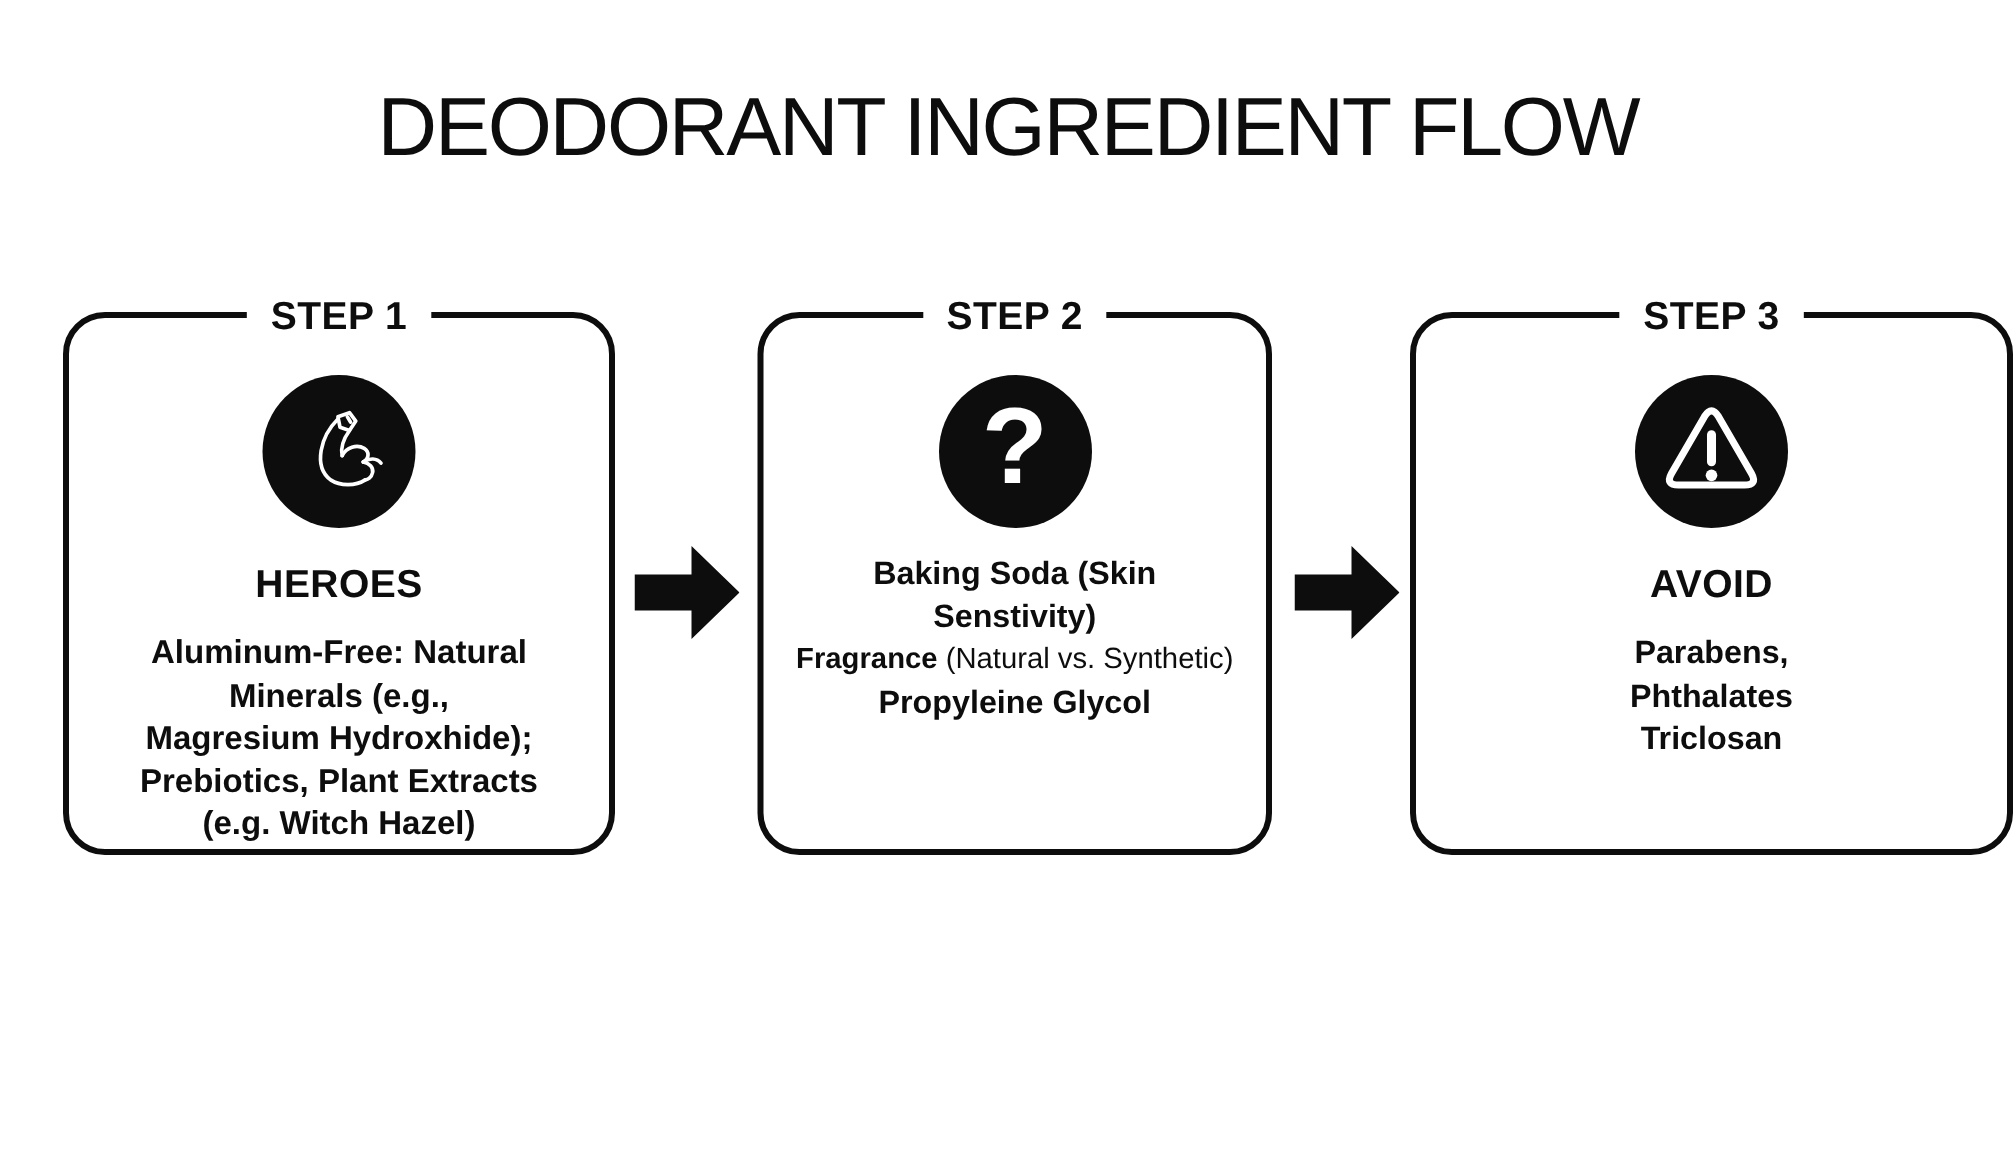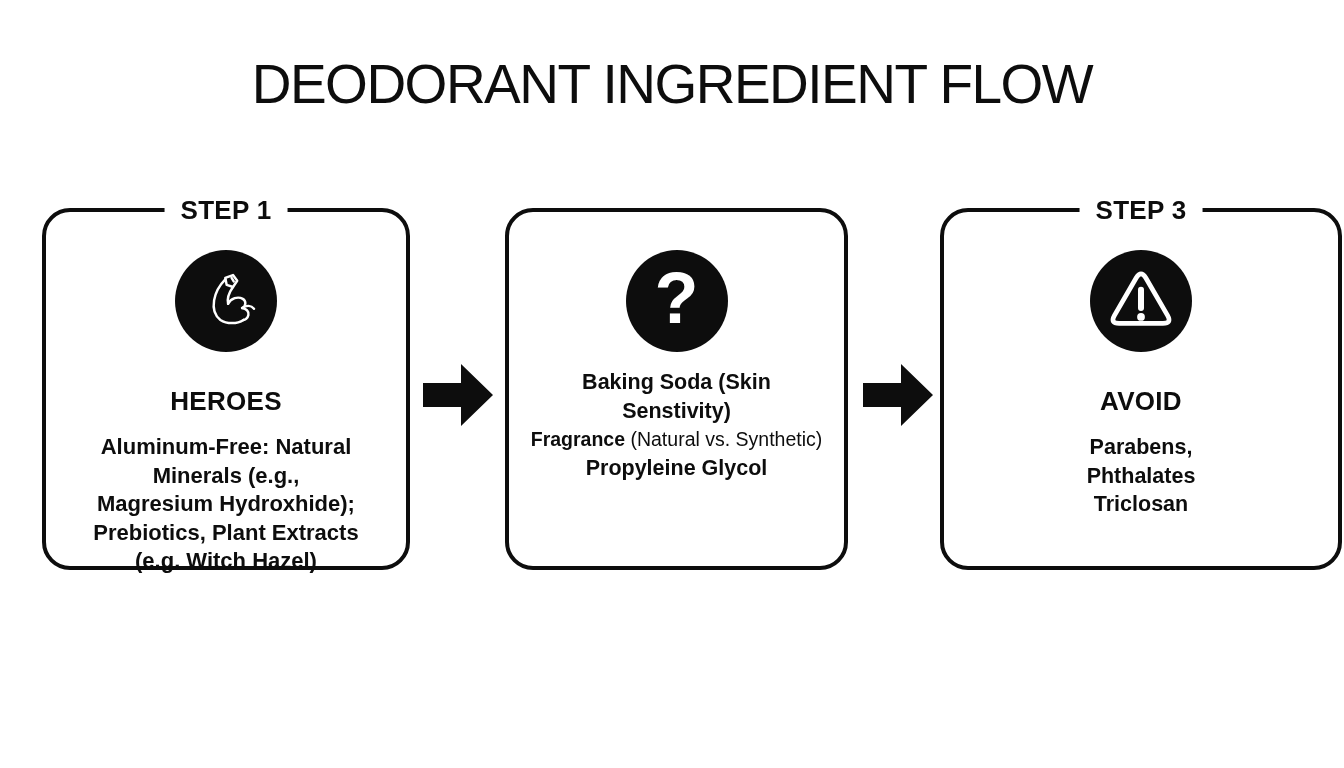--- a/index.html
+++ b/index.html
@@ -69,21 +69,21 @@
 
   .qmark {
     color: #ffffff;
     font-size: 72px;
     font-weight: 700;
     line-height: 1;
     transform: translateY(-3px);
   }
 
   .heading {
-    margin-top: 34px;
+    margin-top: 22px;
     font-size: 26px;
     font-weight: 700;
     letter-spacing: 0.3px;
   }
 
   .body {
     margin-top: 16px;
     font-size: 22px;
     font-weight: 700;
     line-height: 28.5px;
@@ -127,20 +127,21 @@
       <div>Prebiotics, Plant Extracts</div>
       <div>(e.g. Witch Hazel)</div>
     </div>
   </div>
 
   <svg class="arrow arrow-1" width="70" height="62" viewBox="0 0 70 62" aria-hidden="true">
     <polygon points="0,19 38,19 38,0 70,31 38,62 38,43 0,43" fill="#0d0d0d"></polygon>
   </svg>
 
   <div class="card card-2">
+    <div class="step-label">STEP 2</div>
     <div class="icon-circle">
       <span class="qmark">?</span>
     </div>
     <div class="body">
       <div>Baking Soda (Skin</div>
       <div>Senstivity)</div>
       <div class="fragrance-line"><span class="bold">Fragrance</span><span class="regular"> (Natural vs. Synthetic)</span></div>
       <div>Propyleine Glycol</div>
     </div>
   </div>

